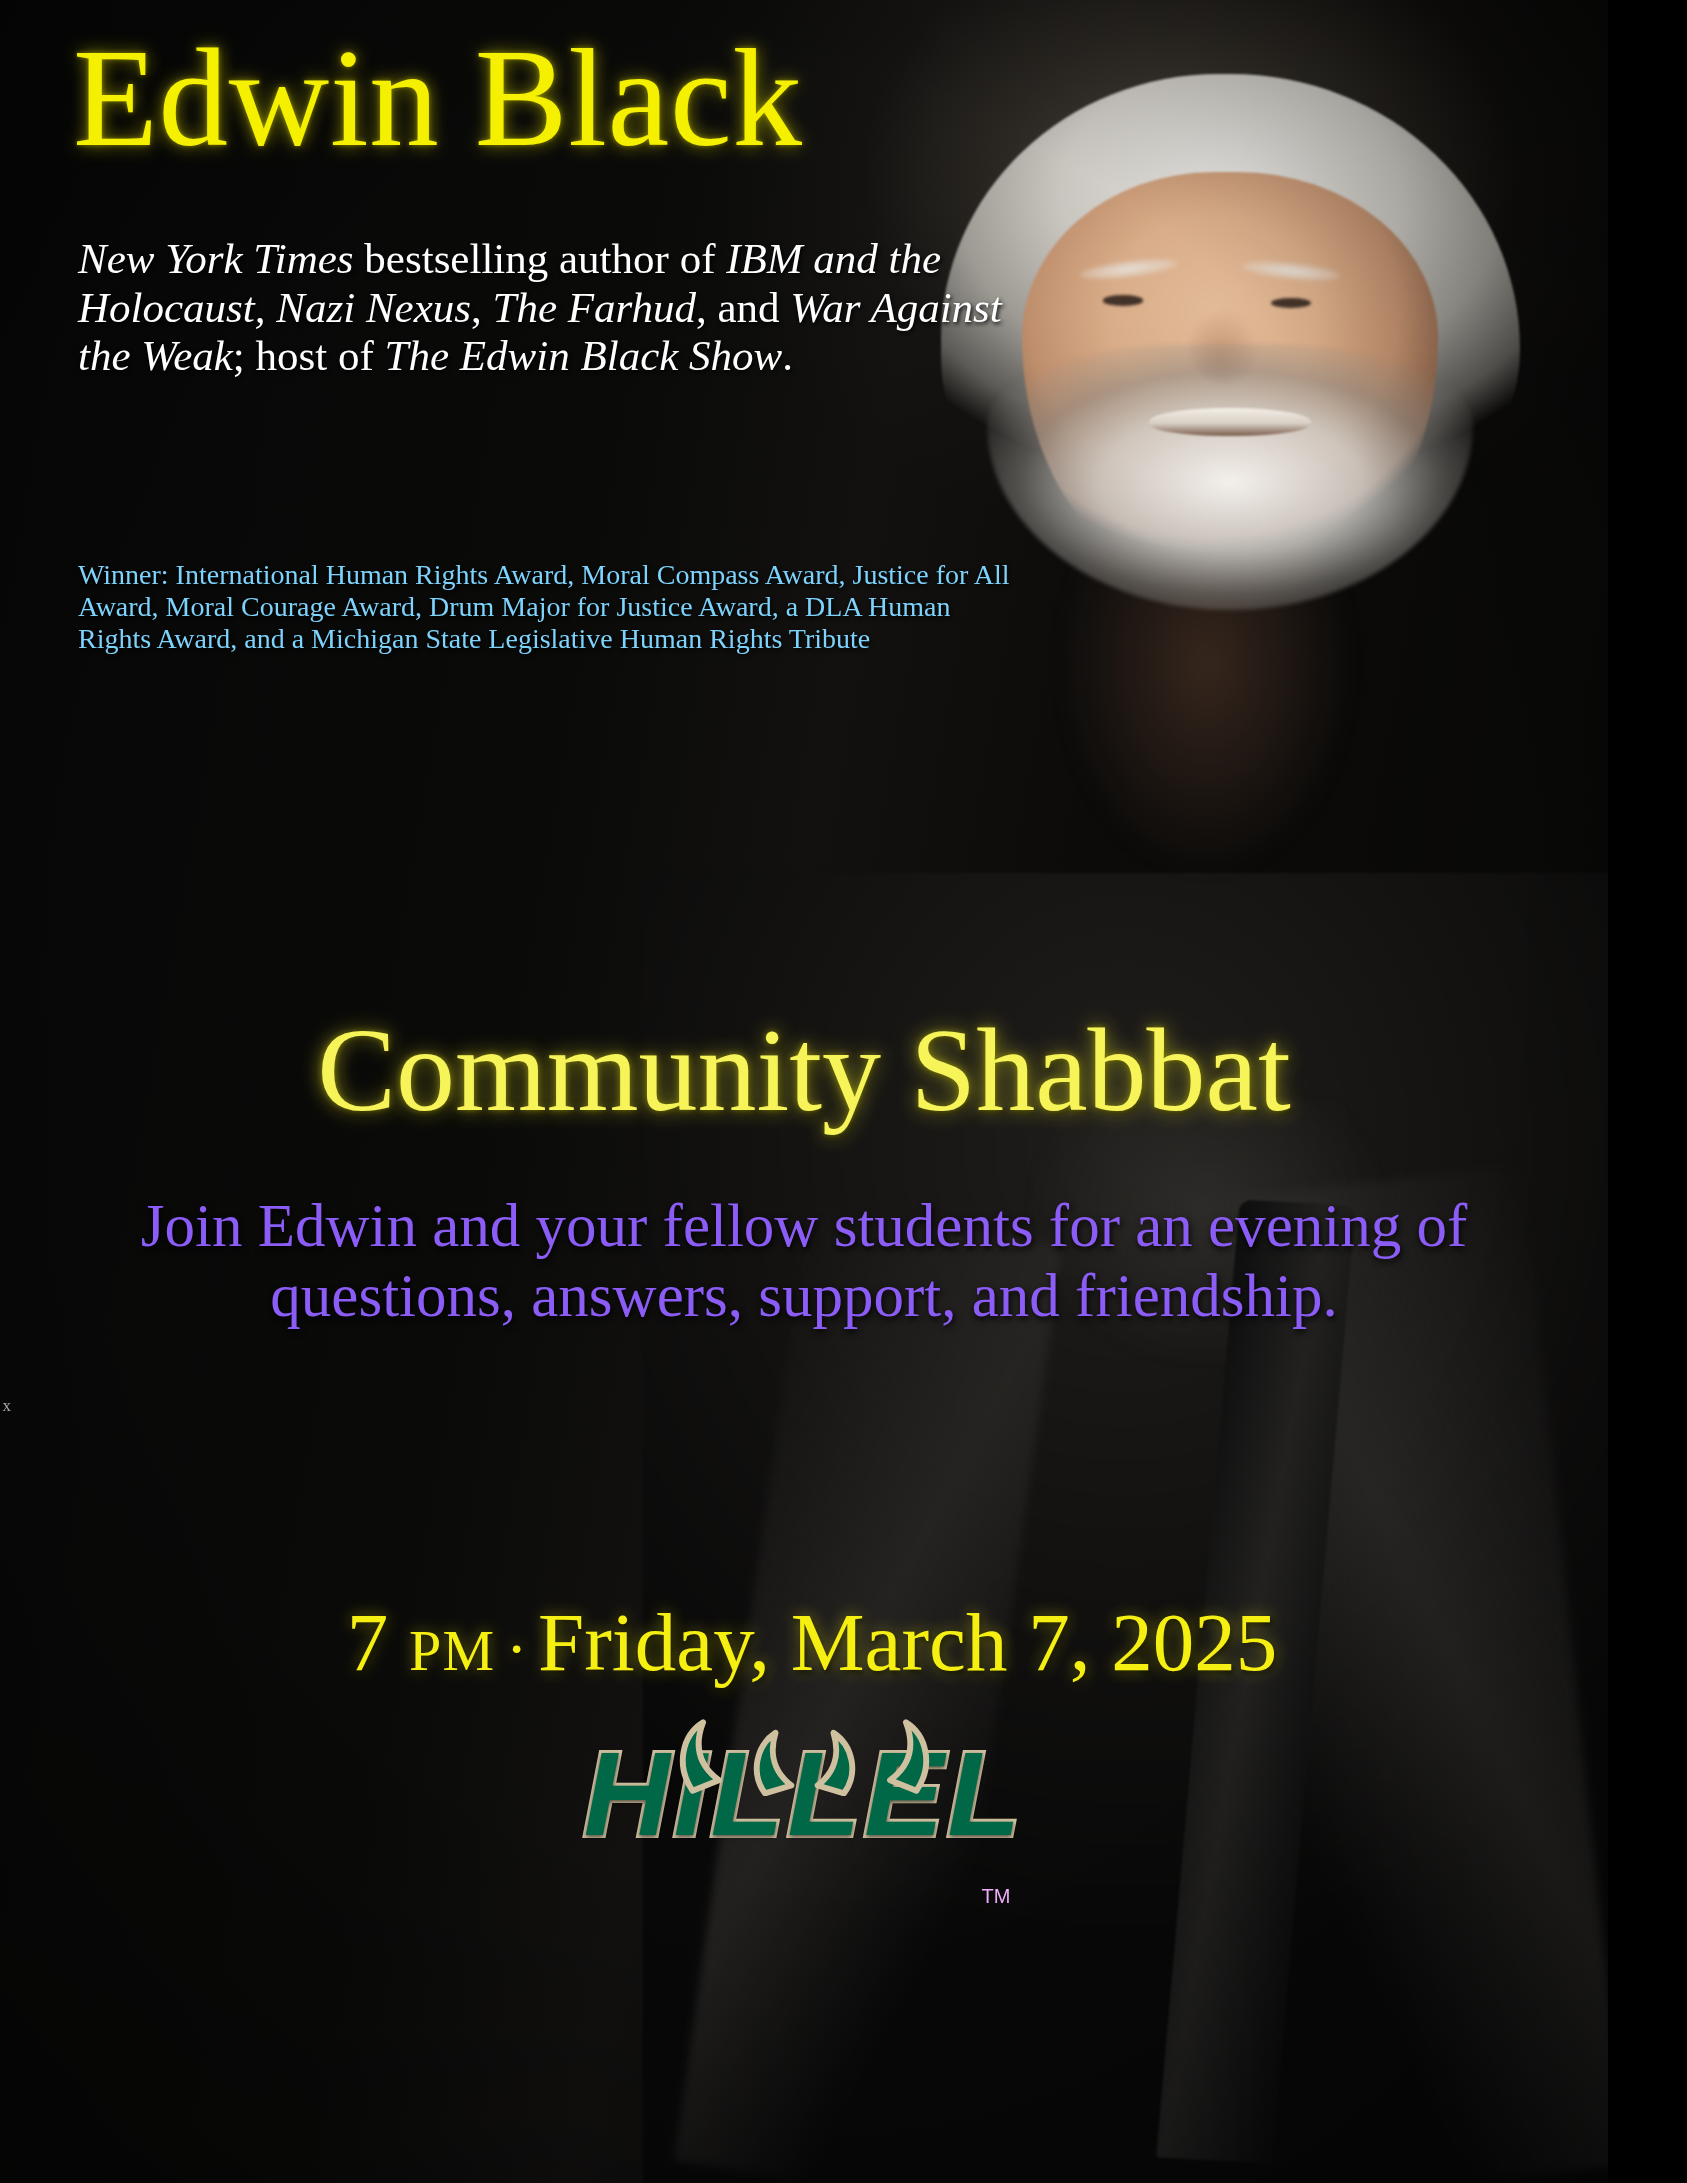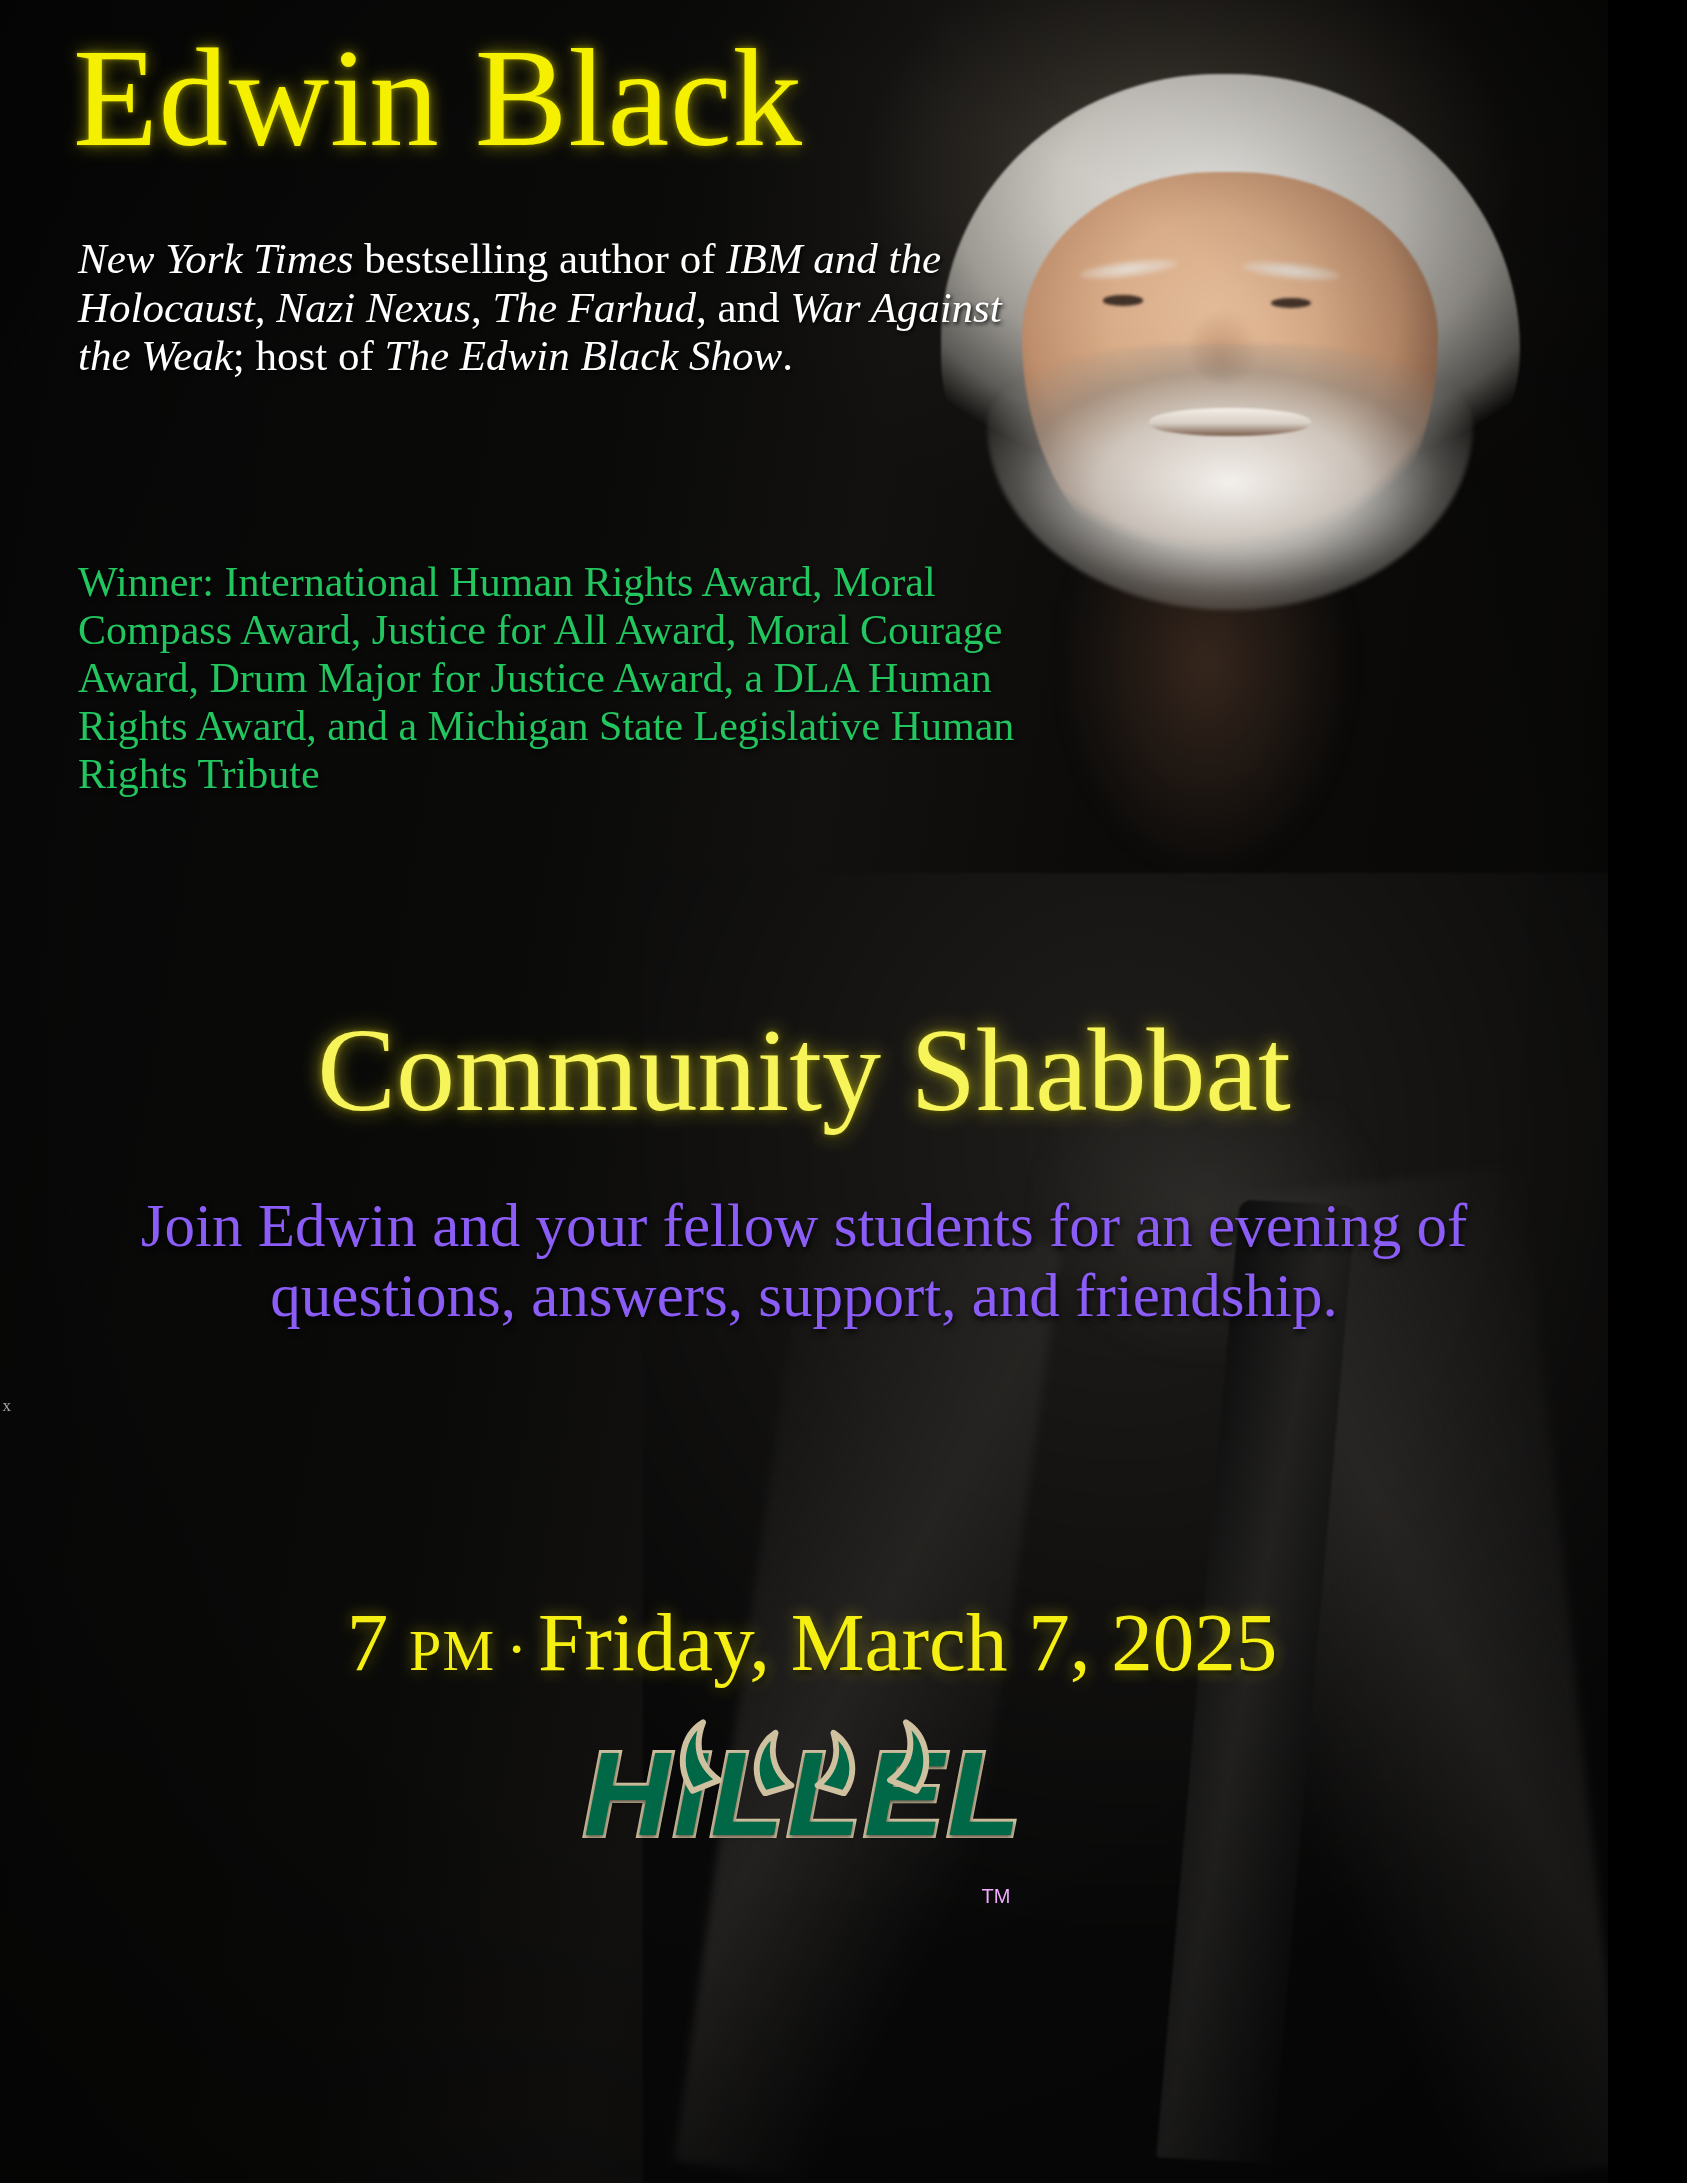--- a/index.html
+++ b/index.html
@@ -200,22 +200,22 @@
     font-size: 43px;
     line-height: 1.13;
     text-shadow: 1.3px 2px 4.6px rgba(0,0,0,0.95);
   }
   .bio em { font-style: italic; }
   .awards {
     position: absolute;
     left: 78px;
     top: 559px;
     width: 939px;
-    color: #22c55e;
-    font-size: 42px;
+    color: #7dd3fc;
+    font-size: 28px;
     line-height: 1.14;
     text-shadow: 1.3px 2px 4.6px rgba(0,0,0,0.95);
   }
   .subhead {
     position: absolute;
     left: 0;
     right: 0;
     top: 1012px;
     text-align: center;
     font-size: 118px;

